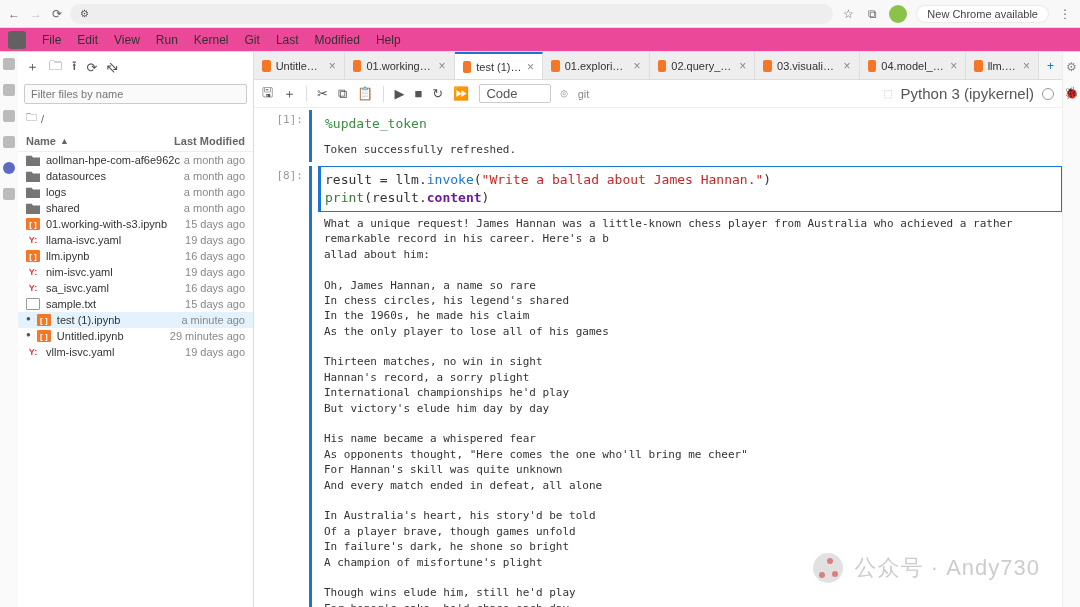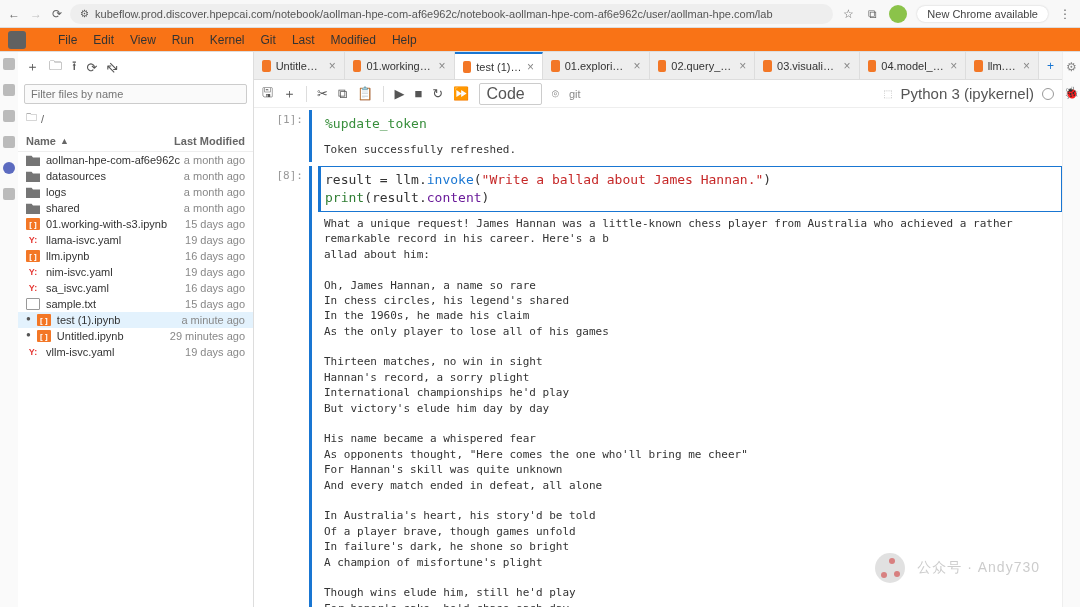--- a/index.html
+++ b/index.html
@@ -9,21 +9,21 @@
     .browser-bar { display: flex; align-items: center; height: 28px; padding: 0 8px; border-bottom: 1px solid #ddd; background: #f8f8f8; gap: 8px; }
     .browser-icons-left { display: flex; gap: 10px; color: #666; }
     .browser-icons-left span { cursor: pointer; }
     .url-bar { flex: 1; background: #eee; border-radius: 14px; height: 20px; display: flex; align-items: center; padding: 0 10px; font-size: 11px; color: #555; gap: 6px;}
     .browser-right { display: flex; align-items: center; gap: 10px; }
     .ext-icon { width: 14px; height: 14px; display:flex;align-items:center;justify-content:center;color:#666;}
     .avatar-circle { width: 18px; height: 18px; border-radius: 50%; background: #8bc34a; }
     .new-chrome { background:#fff; border-radius: 12px; padding: 2px 10px; font-size: 11px; color:#444; box-shadow:0 0 2px rgba(0,0,0,0.2);}
     
     
-    .menu-bar { display: flex; height: 24px; align-items: center; padding: 0 8px; background: #f97316; border-bottom: 1px solid #ddd; gap: 18px;}
+    .menu-bar { display: flex; height: 24px; align-items: center; padding: 0 8px; background: #ec4899; border-bottom: 1px solid #ddd; gap: 2px;}
     .menu-bar .logo-box{width:18px;height:18px;background:#616161;border-radius:3px;margin-right:6px;}
     .menu-item { padding: 2px 8px; font-size: 12px; color: #333; cursor: pointer; }
     
     
     .workspace { display: flex; height: calc(607px - 28px - 24px); }
     
     
     .activity-bar { width: 18px; background: #fafafa; display:flex;flex-direction:column;align-items:center;gap:14px;padding-top:6px;}
     .activity-bar .aicon{width:12px;height:12px;}
     .aicon.blue{background:#5c6bc0;border-radius:50%;}
@@ -60,21 +60,21 @@
     .tab-label{overflow:hidden;text-overflow:ellipsis;white-space:nowrap;max-width:95px;}
     .tab-close{color:#888;font-size:12px;cursor:pointer;}
     .tab-add{padding:0 8px;color:#1976d2;cursor:pointer;display:flex;align-items:center;}
     .tab-icon{width:12px;height:12px;}
     .tab-icon.nb{background:#f37726;border-radius:2px;}
     
     
     .nb-toolbar{display:flex;align-items:center;height:28px;padding:0 8px;border-bottom:1px solid #eee;gap:10px;color:#555;}
     .nb-toolbar .tb-btn{cursor:pointer;display:flex;align-items:center;font-size:13px;}
     .nb-toolbar .sep{width:1px;height:16px;background:#ddd;}
-    .celltype{border:1px solid #ccc;padding:1px 16px 1px 6px;font-size:16px;border-radius:2px;background:#fff;}
+    .celltype{border:1px solid #ccc;padding:1px 32px 1px 6px;font-size:13px;border-radius:2px;background:#fff;}
     .nb-toolbar-right{margin-left:auto;display:flex;align-items:center;gap:8px;}
     .kernel-dot{width:12px;height:12px;border:1px solid #999;border-radius:50%;}
     
     
     .notebook{flex:1;overflow-y:auto;background:#fff;font-family:Menlo,Consolas,monospace;}
     .cell{display:flex;padding:2px 0 2px 0;}
     .prompt{width:55px;text-align:right;color:#999;font-size:11px;padding:3px 6px 0 0;user-select:none;white-space:nowrap;}
     .cell-body{flex:1;min-width:0;}
     .runbar{width:3px;margin-right:6px;}
     .code-input{border:1px solid transparent;padding:4px 6px;font-size:13px;line-height:1.4;white-space:pre;overflow-x:auto;}
@@ -82,43 +82,42 @@
     .cell.active .runbar{background:#1976d2;}
     .cell.executed .runbar{background:#1976d2;}
     .output-text{padding:4px 6px;font-size:11px;line-height:1.4;white-space:pre-wrap;word-break:break-word;}
     
     
     .tok-magic{color:#388e3c;}
     .tok-var{color:#333;}
     .tok-func{color:#1976d2;}
     .tok-str{color:#c62828;}
     .tok-builtin{color:#2e7d32;}
-    .tok-attr{color:#6a1b9a;}
+    .tok-attr{color:#6a1b9a;font-weight:bold;}
     
     
     .right-bar{width:18px;background:#fafafa;border-left:1px solid #eee;display:flex;flex-direction:column;align-items:center;gap:12px;padding-top:8px;}
     
     
     .watermark{position:fixed;bottom:24px;right:40px;display:flex;align-items:center;gap:12px;opacity:0.72;pointer-events:none;}
     .wm-icon{width:30px;height:30px;border-radius:50%;background:#d6d6d6;display:flex;align-items:center;justify-content:center;position:relative;}
     .wm-dot{position:absolute;width:6px;height:6px;border-radius:50%;background:#c94f4f;}
-    .wm-text{font-size:14px;color:#b9b9b9;letter-spacing:1px;font-family:-apple-system,sans-serif;}
+    .wm-text{font-size:22px;color:#b9b9b9;letter-spacing:1px;font-family:-apple-system,sans-serif;}
   </style>
 </head>
 <body>
 
 <div class="browser-bar">
   <div class="browser-icons-left">
     <span>←</span>
     <span style="opacity:.4">→</span>
     <span>⟳</span>
   </div>
   <div class="url-bar">
     <span style="font-size:10px;">⚙</span>
-    <span>kubeflow.prod.discover.hpepcai.com/notebook/aollman-hpe-com-af6e962c/notebook-aollman-hpe-com-af6e962c/user/aollman-hpe.com/lab</span>
   </div>
   <div class="browser-right">
     <span class="ext-icon">☆</span>
     <span class="ext-icon">⧉</span>
     <span class="avatar-circle"></span>
     <span class="new-chrome">New Chrome available</span>
     <span class="ext-icon">⋮</span>
   </div>
 </div>
 

